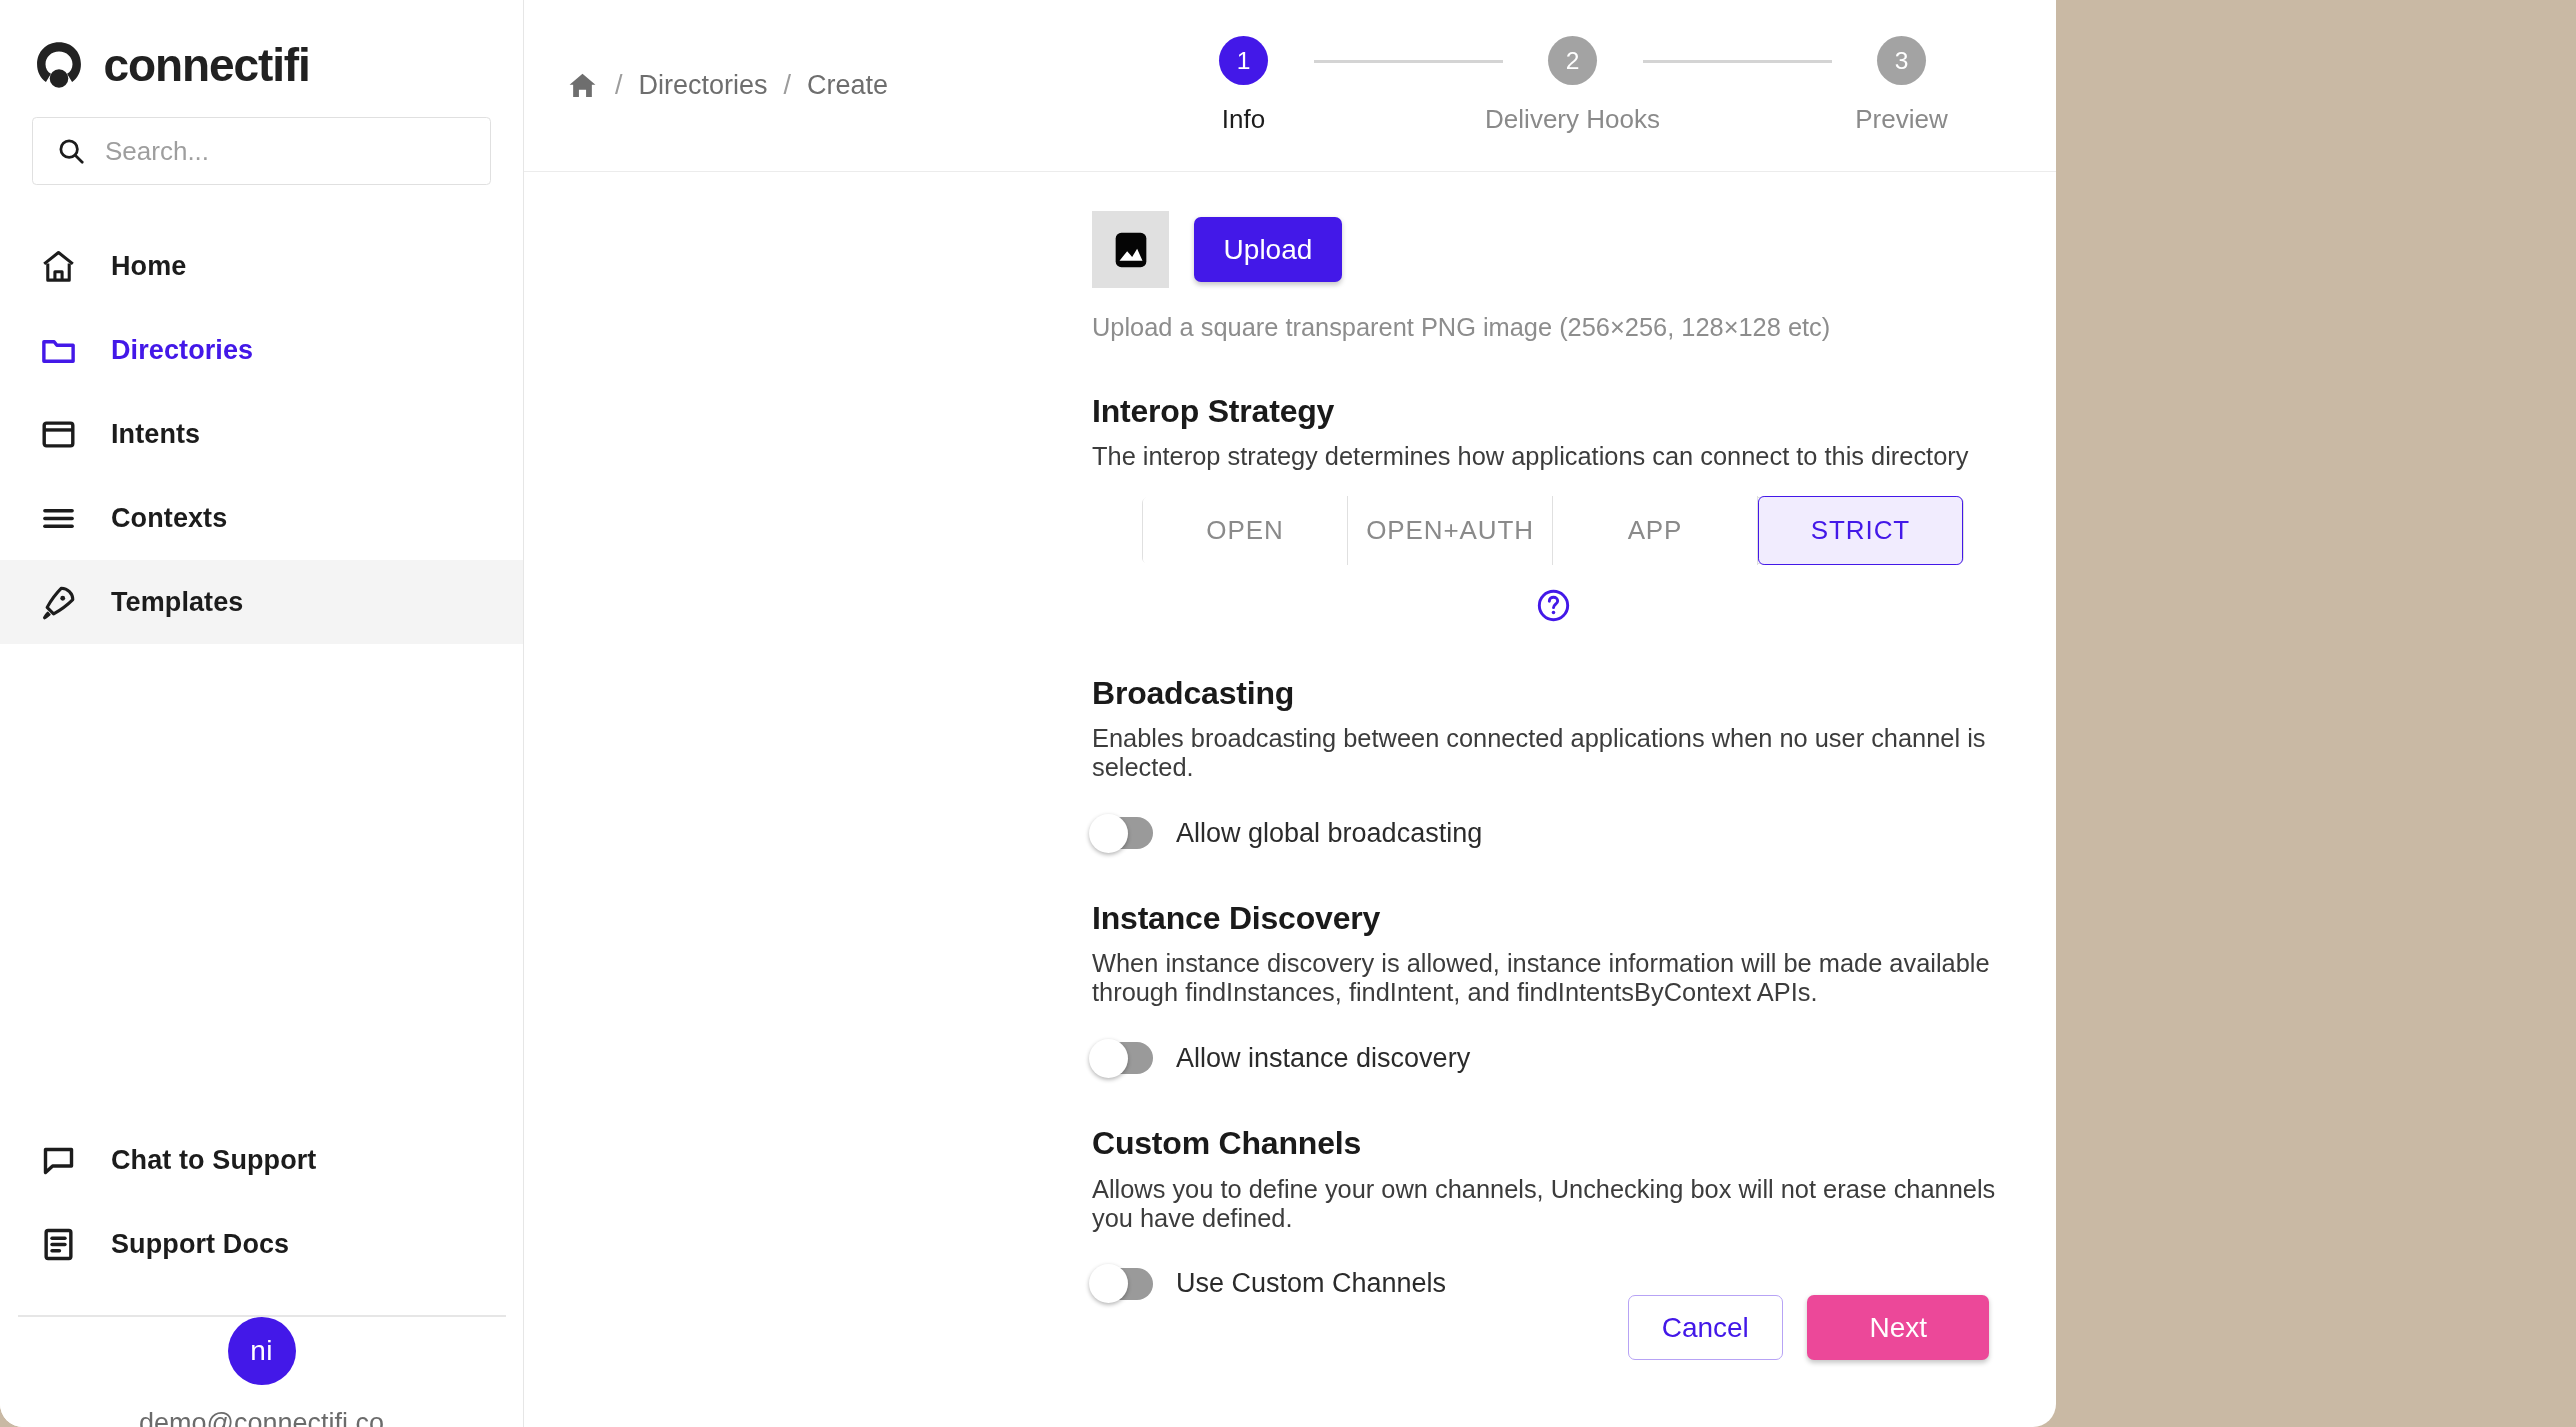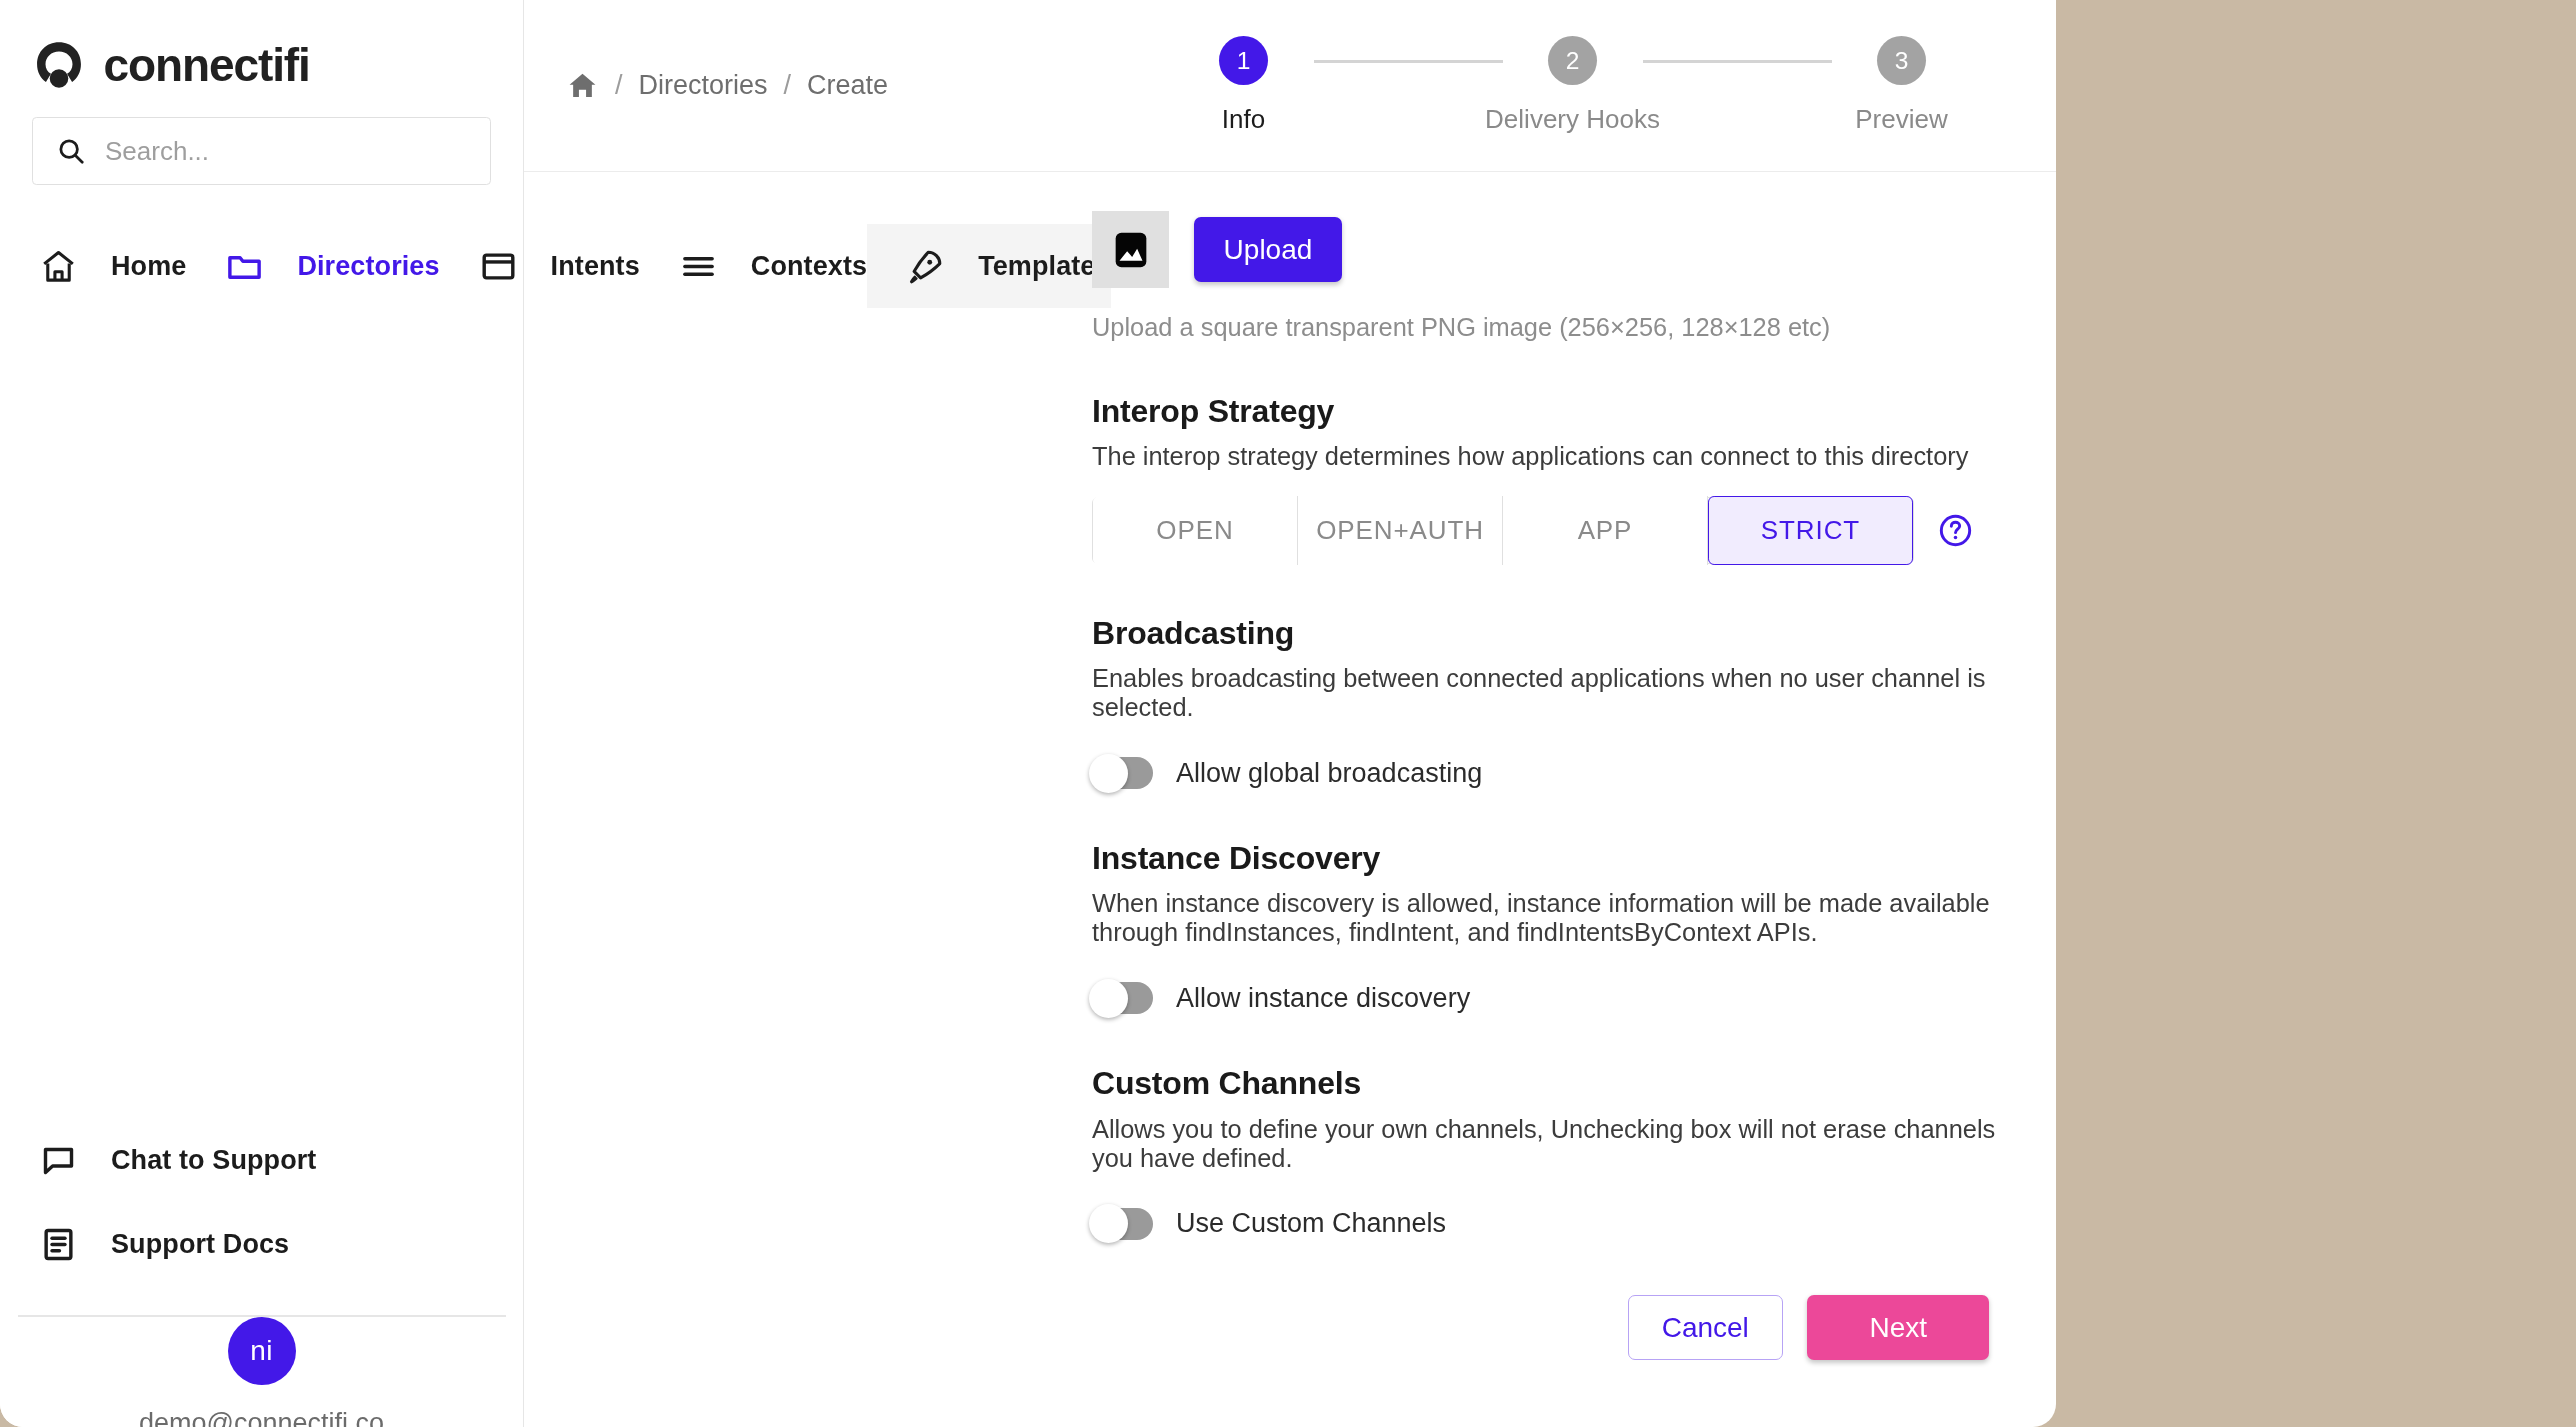--- a/index.html
+++ b/index.html
@@ -60,20 +60,21 @@
     font-family: "Liberation Sans", sans-serif;
     color: #333;
     width: 100%;
     background: transparent;
   }
   .search-input::placeholder { color: #9e9e9e; }
 
   .nav {
     margin-top: 39px;
     display: flex;
+    flex-direction: column;
   }
   .nav-item {
     display: flex;
     align-items: center;
     gap: 32px;
     height: 84px;
     padding-left: 39px;
     cursor: pointer;
   }
   .nav-item .nav-icon { flex: 0 0 40px; height: 40px; display: flex; align-items: center; }
@@ -213,21 +214,21 @@
     font-weight: 700;
     color: #1a1a1a;
     letter-spacing: -0.2px;
   }
   .section-desc {
     margin-top: 12.3px;
     font-size: 25.4px;
     color: #3c3c3c;
   }
 
-  .tabs-row { display: flex; align-items: center; gap: 23px; margin-top: 26px; }
+  .tabs-row { display: flex; align-items: center; gap: 23px; margin-top: 26px; flex-direction: column; }
   .tabs {
     display: flex;
     border: 1.8px solid #e0e0e0;
     border-radius: 6.1px;
     overflow: visible;
     height: 67px;
   }
   .tab {
     min-width: 205px;
     display: flex; align-items: center; justify-content: center;

